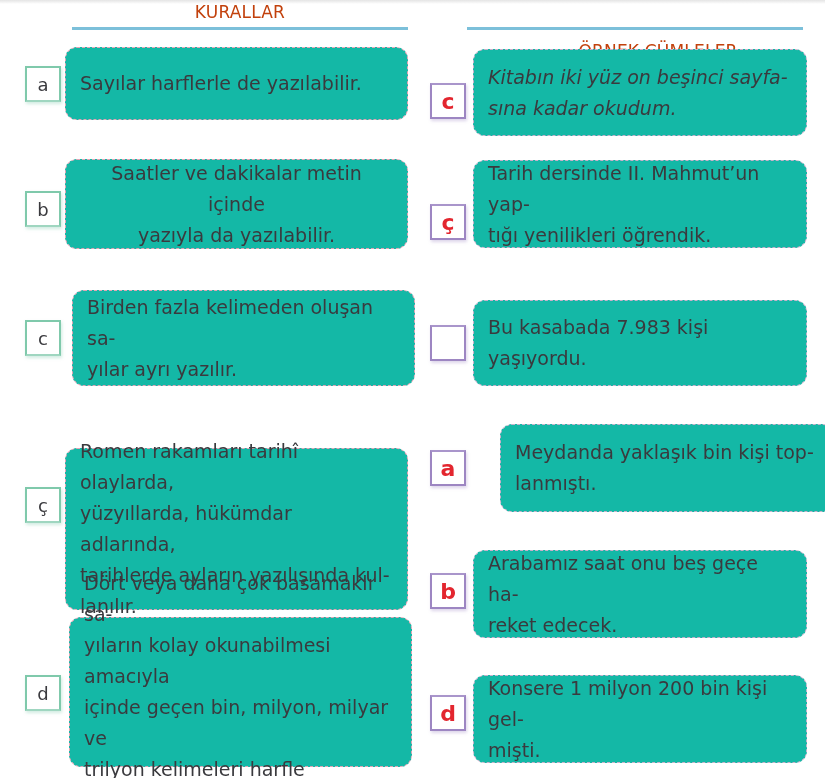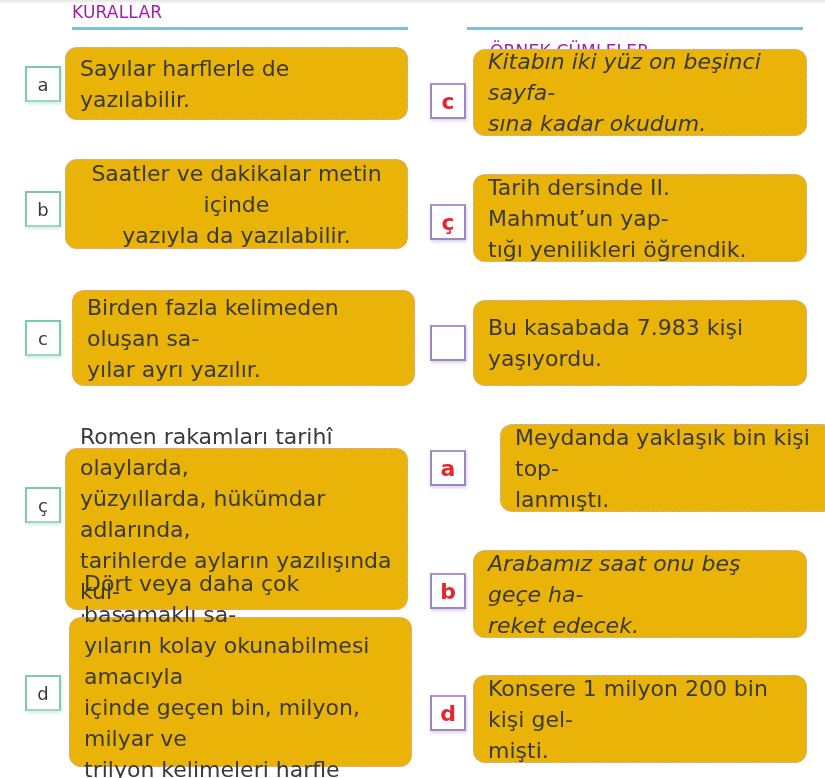--- a/index.html
+++ b/index.html
@@ -8,31 +8,31 @@
     background: #ffffff;
     font-family: "DejaVu Sans", sans-serif;
     color: #3a3a3e;
   }
   .topshade {
     position: absolute; left: 0; top: 0; width: 825px; height: 4px;
     background: linear-gradient(#e4e4e4, #ffffff);
   }
   .col-title {
     position: absolute; top: 0; height: 24px; line-height: 24px;
-    font-size: 17px; color: #a21caf; letter-spacing: 0.2px;
+    font-size: 17px; color: #c2410c; text-align: center; letter-spacing: 0.2px;
   }
   .col-rule {
     position: absolute; top: 27px; height: 3px; background: #7cc0da;
   }
   .card {
     position: absolute; box-sizing: border-box;
-    border-radius: 12px; background: #eab308;
+    border-radius: 12px; background: #14b8a6;
     display: flex; align-items: center;
     padding: 0 14px 0 14px;
-    font-size: 22px; line-height: 31px;
+    font-size: 19px; line-height: 31px;
   }
   .card.left { border: 1.5px dashed #e3a4b6; }
   .card.right { border: 1.5px dashed #c9b0cb; }
   .card .txt { white-space: pre-line; }
   .tag {
     position: absolute; box-sizing: border-box;
     width: 36px; height: 36px;
     display: flex; align-items: center; justify-content: center;
     background: #fff;
   }
@@ -107,21 +107,21 @@
     <span>c</span>
   </div>
 <div class="card right" style="left:473px;top:49px;width:334px;height:87px;font-style:italic;">
     <span class="txt">Kitabın iki yüz on beşinci sayfa-
 sına kadar okudum.</span>
   </div>
 
 <div class="tag purple" style="left:430px;top:204px;">
     <span>ç</span>
   </div>
-<div class="card right" style="left:473px;top:174px;width:334px;height:88px;">
+<div class="card right" style="left:473px;top:160px;width:334px;height:88px;">
     <span class="txt">Tarih dersinde II. Mahmut’un yap-
 tığı yenilikleri öğrendik.</span>
   </div>
 
 <div class="tag purple" style="left:430px;top:325px;">
     <span></span>
   </div>
 <div class="card right" style="left:473px;top:300px;width:334px;height:86px;">
     <span class="txt">Bu kasabada 7.983 kişi yaşıyordu.</span>
   </div>
@@ -130,21 +130,21 @@
     <span>a</span>
   </div>
 <div class="card right" style="left:500px;top:424px;width:334px;height:88px;">
     <span class="txt">Meydanda yaklaşık bin kişi top-
 lanmıştı.</span>
   </div>
 
 <div class="tag purple" style="left:430px;top:573px;">
     <span>b</span>
   </div>
-<div class="card right" style="left:473px;top:550px;width:334px;height:88px;font-style:italic;">
+<div class="card right" style="left:473px;top:550px;width:334px;height:88px;">
     <span class="txt">Arabamız saat onu beş geçe ha-
 reket edecek.</span>
   </div>
 
 <div class="tag purple" style="left:430px;top:695px;">
     <span>d</span>
   </div>
 <div class="card right" style="left:473px;top:675px;width:334px;height:88px;">
     <span class="txt">Konsere 1 milyon 200 bin kişi gel-
 mişti.</span>

